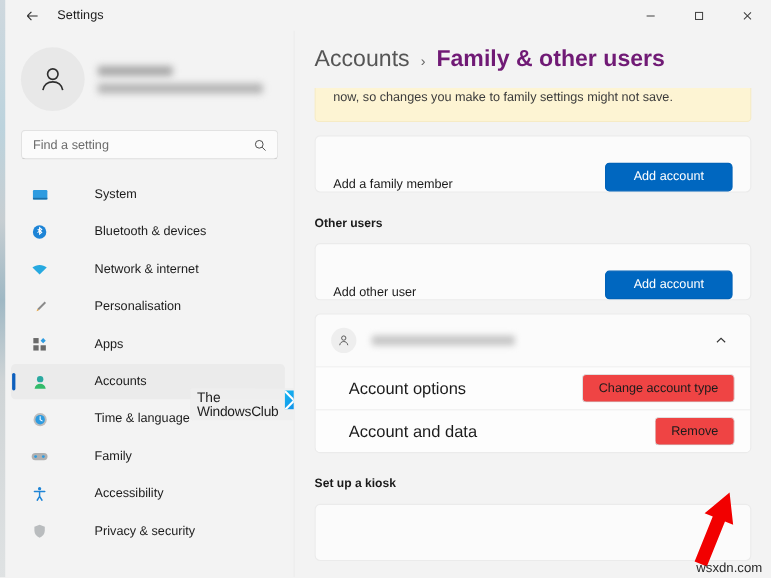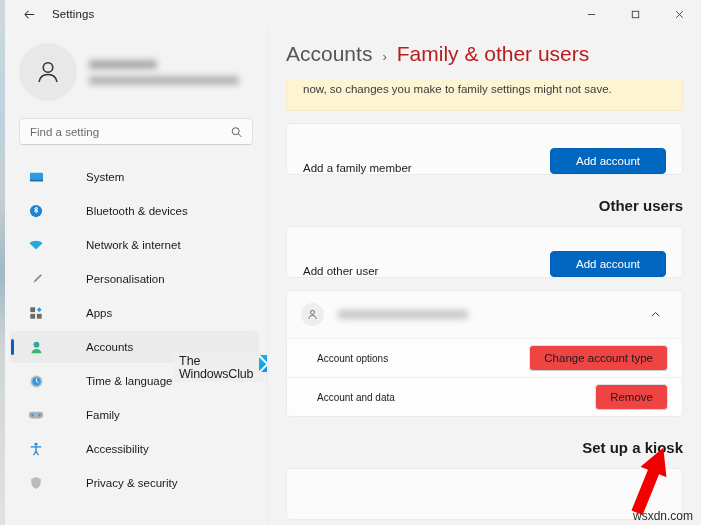--- a/index.html
+++ b/index.html
@@ -165,21 +165,21 @@
   .page-head {
     display: flex; align-items: baseline;
     padding: 14px 0 0 18px;
     gap: 10px;
   }
   .crumb-parent {
     font-size: 21px; color: #555555; font-weight: 400;
   }
   .crumb-sep { font-size: 13px; color: #666; }
   .crumb-current {
-    font-size: 21px; color: #b91c1c; font-weight: 400;
+    font-size: 21px; color: #701a75; font-weight: 700;
   }
 
   .scroll-area {
     position: absolute; left: 0; top: 52px; right: 0; bottom: 0;
     padding: 0 18px 0 18px;
     overflow: hidden;
   }
 
   .banner {
     background: #fdf4d3;
@@ -221,23 +221,22 @@
     border: 1px solid #e0e0e0;
     border-bottom-color: #cdcdcd;
     border-radius: 4px;
     font-family: "Liberation Sans", sans-serif;
     font-size: 11.5px;
     padding: 6px 14px;
     cursor: pointer;
   }
 
   .section-title {
-    font-size: 15px; font-weight: 600; color: #1b1b1b;
+    font-size: 11px; font-weight: 600; color: #1b1b1b;
     margin-top: 22px;
-    text-align: right;
   }
 
   
   .user-card {
     background: #fbfbfb;
     border: 1px solid #ebebeb;
     border-radius: 5px;
     margin-top: 12px;
     overflow: hidden;
   }
@@ -259,21 +258,21 @@
     margin-left: auto; color: #333; display: flex;
     width: 26px; height: 26px; align-items: center; justify-content: center;
   }
   .sub-row {
     display: flex; align-items: center; justify-content: space-between;
     height: 39px;
     padding: 0 14px 0 30px;
     border-top: 1px solid #efefef;
     background: #fdfdfd;
   }
-  .sub-row .row-label { font-size: 10px; color: #1b1b1b; }
+  .sub-row .row-label { font-size: 15px; color: #1b1b1b; }
 
   
   .red-arrow {
     position: absolute; left: 617px; top: 444px;
     width: 70px; height: 75px;
     pointer-events: none;
   }
   
   .src-mark {
     position: absolute; right: 8px; bottom: 2px;

